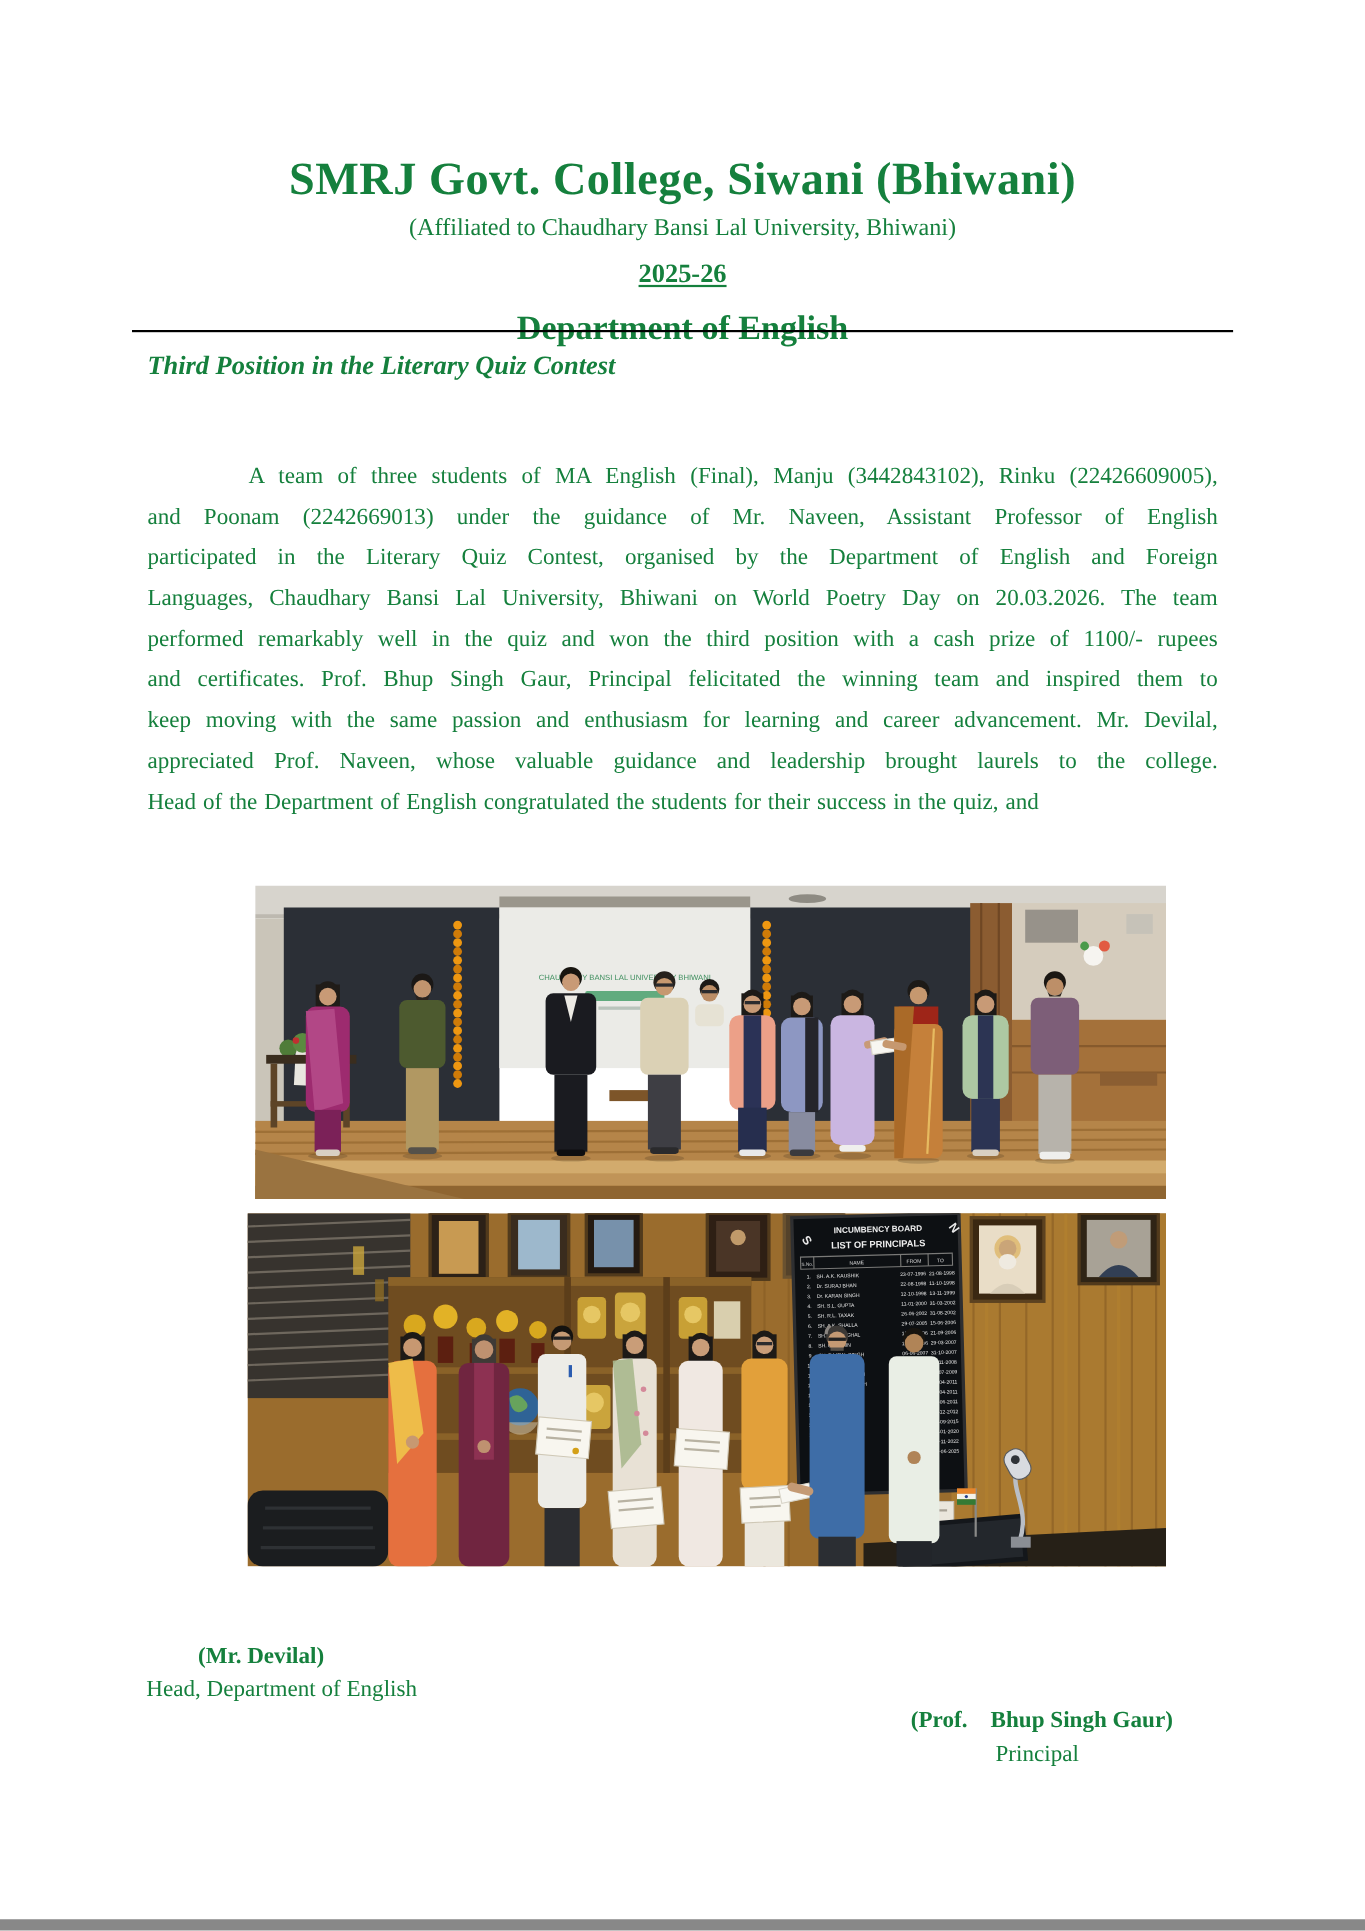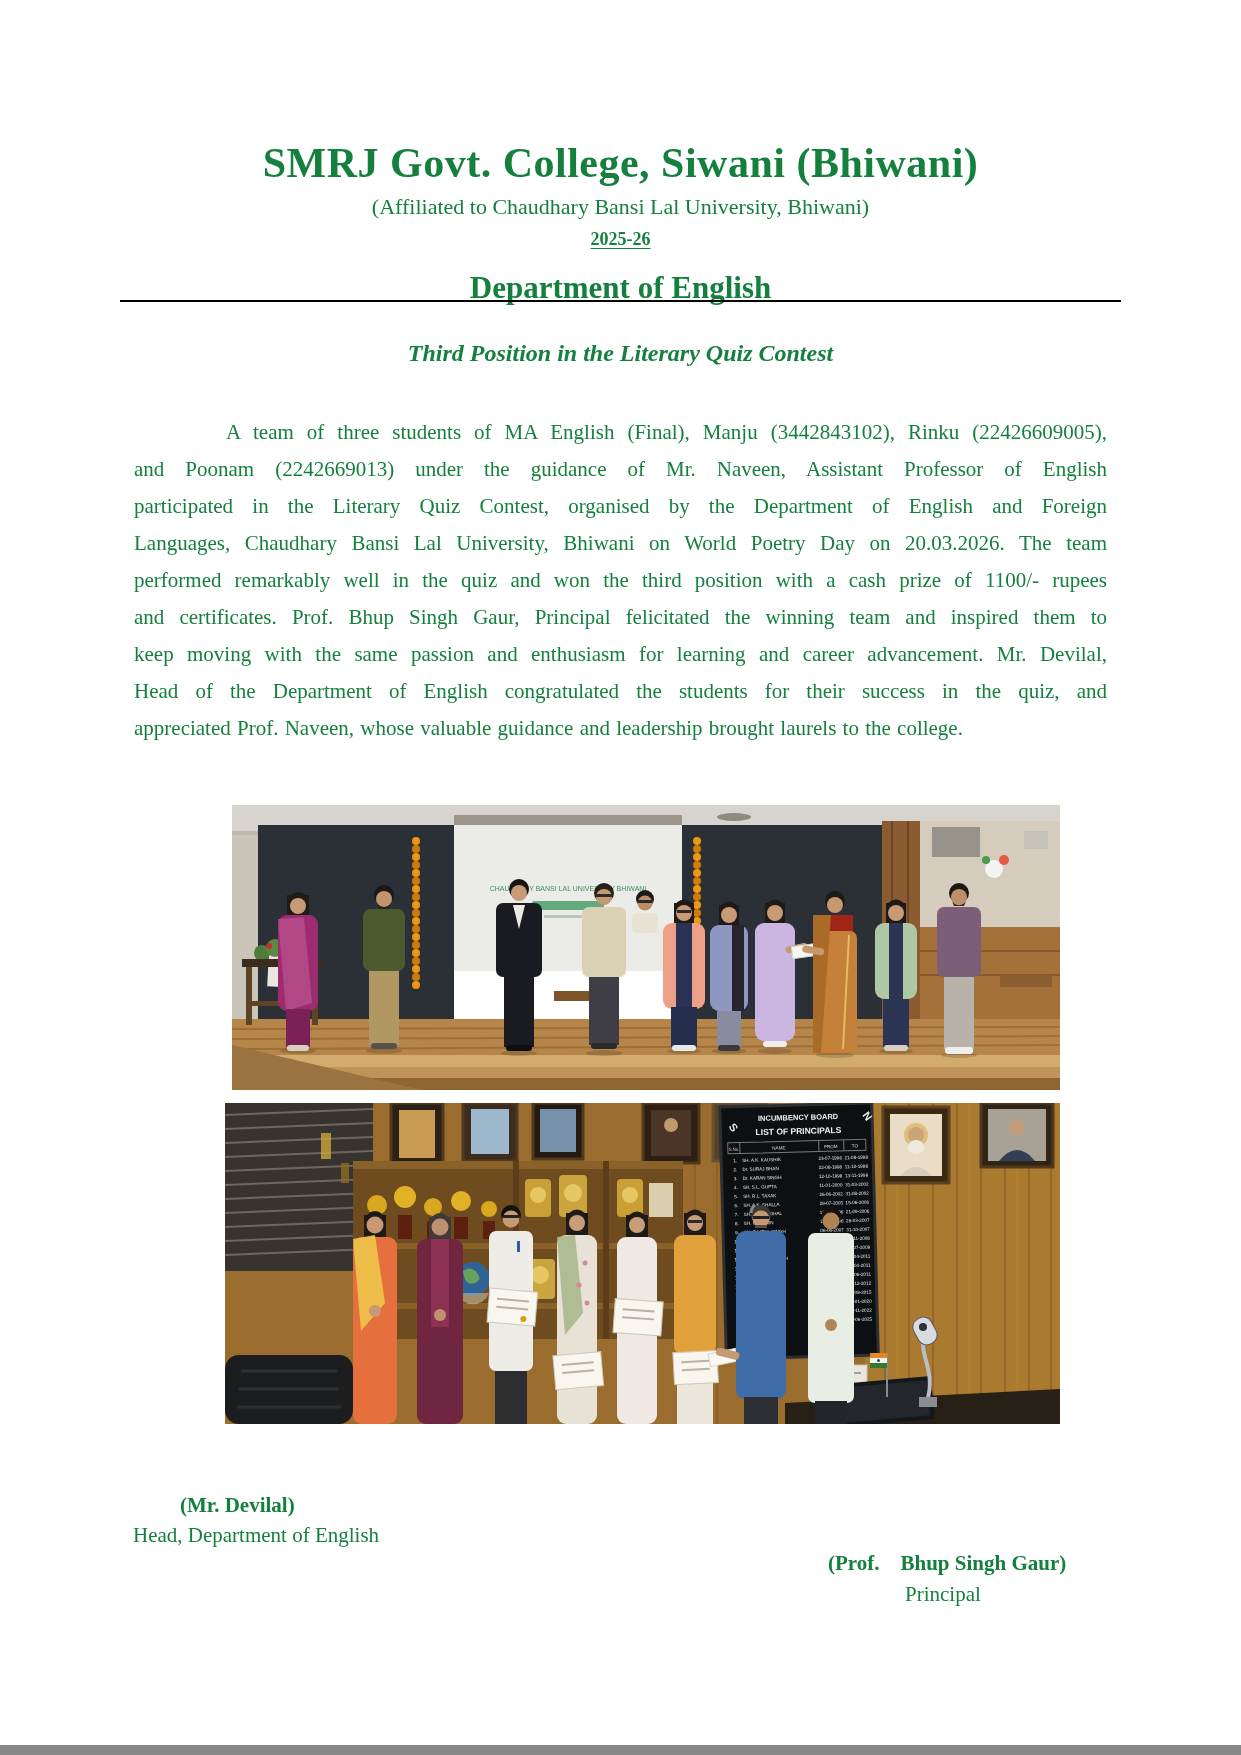--- a/index.html
+++ b/index.html
@@ -1,24 +1,24 @@
 <!DOCTYPE html>
 <html><head>
 <meta charset="utf-8">
 <style>
   html,body{margin:0;padding:0;background:#888;}
   .page{position:relative;width:1241px;height:1745px;background:#ffffff;margin:0 auto;
         font-family:"Liberation Serif","DejaVu Serif",serif;color:#15803d;overflow:hidden;}
   .hdr{position:absolute;left:110px;top:138px;width:1021px;text-align:center;}
   .college{font-size:42px;font-weight:bold;line-height:50px;letter-spacing:.5px;}
   .affil{font-size:22px;line-height:26px;margin-top:6px;}
-  .session{font-size:18px;font-weight:bold;line-height:26px;text-decoration:underline;text-underline-offset:3px;margin-top:6px;}
+  .session{font-size:24px;font-weight:bold;line-height:26px;text-decoration:underline;text-underline-offset:3px;margin-top:16px;}
   .dept{font-size:31px;font-weight:bold;line-height:36px;margin-top:18px;}
   .rule{position:absolute;left:120px;top:300px;width:1001px;border-top:2px solid #000;}
-  .notice-title{position:absolute;left:134px;top:340px;width:973px;text-align:center;
+  .notice-title{position:absolute;left:134px;top:320px;width:973px;text-align:left;
                 font-size:24px;font-weight:bold;font-style:italic;}
   .notice-body{position:absolute;left:134px;top:414px;width:973px;font-size:21px;line-height:37px;}
   .body-line{text-align:justify;text-align-last:justify;word-spacing:1px;}
   .body-line:first-child{text-indent:92px;}
   .body-line:last-child{text-align-last:left;}
   .photo{position:absolute;display:block;}
   .sig{position:absolute;font-size:21px;line-height:26px;}
   .b{font-weight:bold;}
   .pre{white-space:pre;text-align:center;}
   svg text{font-family:"Liberation Sans","DejaVu Sans",sans-serif;}
@@ -38,22 +38,22 @@
 
   <div class="notice-title">Third Position in the Literary Quiz Contest</div>
   <div class="notice-body">
       <div class="body-line">A team of three students of MA English (Final), Manju (3442843102), Rinku (22426609005),</div>
       <div class="body-line">and Poonam (2242669013) under the guidance of Mr. Naveen, Assistant Professor of English</div>
       <div class="body-line">participated in the Literary Quiz Contest, organised by the Department of English and Foreign</div>
       <div class="body-line">Languages, Chaudhary Bansi Lal University, Bhiwani on World Poetry Day on 20.03.2026.  The team</div>
       <div class="body-line">performed remarkably well in the quiz and won the third position with a cash prize of 1100/- rupees</div>
       <div class="body-line">and certificates. Prof. Bhup Singh Gaur, Principal felicitated the winning team and inspired them to</div>
       <div class="body-line">keep moving with the same passion and enthusiasm for learning and career advancement. Mr. Devilal,</div>
+      <div class="body-line">appreciated Prof. Naveen, whose valuable guidance and leadership brought laurels to the college.</div>
       <div class="body-line">Head of the Department of English congratulated the students for their success in the quiz, and</div>
-      <div class="body-line">appreciated Prof. Naveen, whose valuable guidance and leadership brought laurels to the college.</div>
     </div>
 
   <svg class="photo" style="left:232px;top:805px" width="828" height="285" viewBox="0 0 828 285" role="img">
 
     <rect x="0" y="0" width="828" height="26" fill="#d7d4cd"></rect>
     <rect x="0" y="26" width="828" height="4" fill="#bdb9b0"></rect>
     <ellipse cx="502" cy="12" rx="17" ry="4" fill="#8e8b83"></ellipse>
 
     <rect x="0" y="30" width="28" height="190" fill="#cac5b9"></rect>
 

